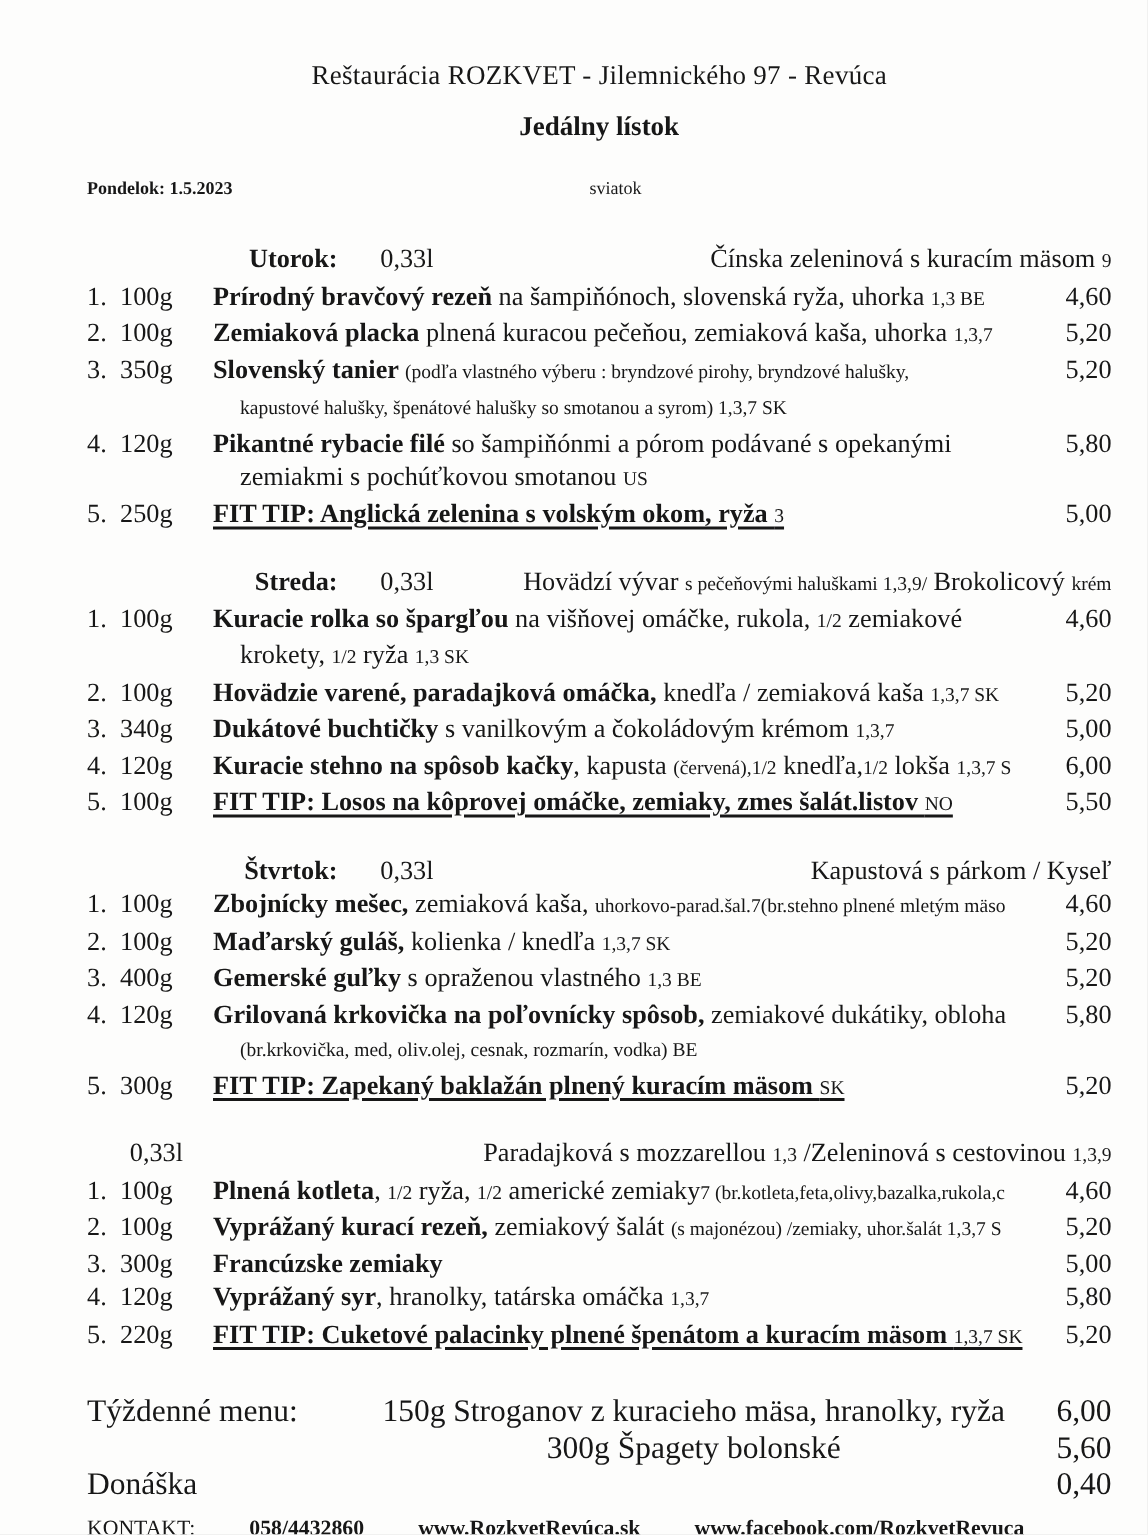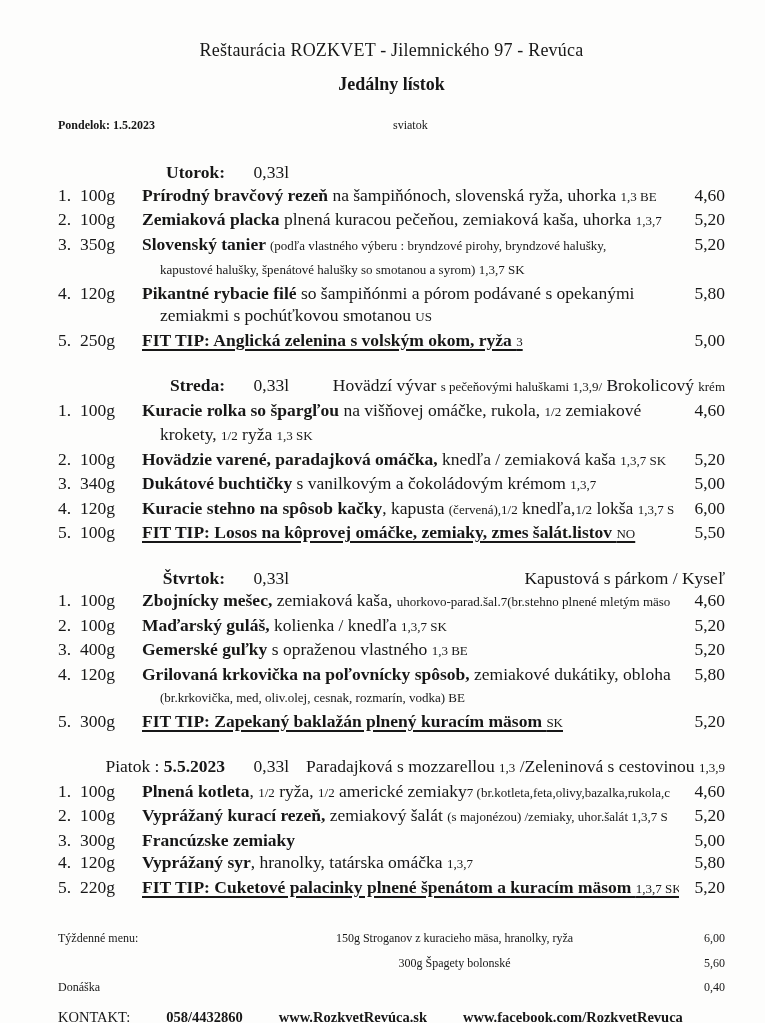--- a/index.html
+++ b/index.html
@@ -1,19 +1,19 @@
 <!DOCTYPE html>
 <html><head>
 <meta charset="utf-8">
 <style>
   html,body{margin:0;padding:0;background:#e8e8e8;}
   .page{
     width:765px;height:1023px;background:#fdfdfc;
     font-family:"Liberation Serif","DejaVu Serif",serif;color:#171717;
-    box-sizing:border-box;padding:40px 40px 0 58px;overflow:hidden;
+    box-sizing:border-box;padding:40px 24px 0 58px;overflow:hidden;
     position:relative;margin:0 auto;
   }
   .title{text-align:center;font-size:18px;letter-spacing:.2px;}
   .subtitle{text-align:center;font-weight:bold;font-size:18px;margin-top:13px;}
   .monday{position:relative;margin-top:23px;font-size:12px;height:22px;}
   .monday-label{font-weight:bold;}
   .monday-note{position:absolute;left:335px;top:0;}
   .day{margin-top:21px;}
   .day-header{display:flex;font-size:17.5px;line-height:22.5px;text-align:right;}
   .day-label{min-width:167px;white-space:nowrap;}
@@ -21,21 +21,21 @@
   .day-soup{flex:1;white-space:nowrap;overflow:hidden;}
   .item-row{display:flex;line-height:22.5px;font-size:17.5px;}
   .item-num{width:22px;}
   .item-wt{width:50px;}
   .item-desc{flex:1;margin-left:12px;white-space:nowrap;overflow:hidden;}
   .item-price{width:46px;text-align:right;}
   .item-cont{margin-left:102px;line-height:22.5px;font-size:17.5px;white-space:nowrap;overflow:hidden;}
   .fit{text-decoration:underline;text-decoration-thickness:1.6px;text-underline-offset:3px;}
   .sg-b{font-weight:bold;}
   .sg-s{font-size:13px;}
-  .weekly{margin-top:26px;font-size:12px;}
+  .weekly{margin-top:26px;font-size:21px;}
   .weekly-row{display:flex;line-height:24.5px;}
   .weekly-label{width:172px;}
   .weekly-text{flex:1;white-space:nowrap;overflow:hidden;text-align:center;}
   .weekly-price{width:46px;text-align:right;}
   .delivery-row{display:flex;justify-content:space-between;line-height:24.5px;}
   .delivery-label{margin-right:62px;}
   .contact{margin-top:9px;font-size:14.5px;display:flex;gap:36px;white-space:nowrap;}
   .cbold{font-weight:bold;}
 </style>
 </head>
@@ -48,20 +48,21 @@
   <div class="monday">
     <span class="monday-label">Pondelok: 1.5.2023</span>
     <span class="monday-note">sviatok</span>
   </div>
 
   <div id="days">
   <section class="day">
     <div class="day-header">
       <span class="day-label"><span class="sg-b">Utorok:</span></span>
       <span class="day-volume">0,33l</span>
+      <span class="day-soup"><span class="sg-n">Čínska zeleninová s kuracím mäsom </span><span class="sg-s">9</span></span>
     </div>
     <div class="day-items">
   <div class="item">
     <div class="item-row">
       <span class="item-num">1.</span>
       <span class="item-wt">100g</span>
       <span class="item-desc"><span class="sg-b">Prírodný bravčový rezeň</span><span class="sg-n"> na šampiňónoch, slovenská ryža, uhorka </span><span class="sg-s">1,3 BE</span></span>
       <span class="item-price">4,60</span>
     </div>
   </div>
@@ -211,21 +212,20 @@
       <span class="item-wt">300g</span>
       <span class="item-desc fit"><span class="sg-b">FIT TIP: Zapekaný baklažán plnený kuracím mäsom </span><span class="sg-s">SK</span></span>
       <span class="item-price">5,20</span>
     </div>
   </div>
 </div>
   </section>
 
   <section class="day">
     <div class="day-header">
-      <span class="day-label"><span class="sg-n">Piatok : </span><span class="sg-b">5.5.2023</span></span>
       <span class="day-volume">0,33l</span>
       <span class="day-soup"><span class="sg-n">Paradajková s mozzarellou </span><span class="sg-s">1,3</span><span class="sg-n"> /Zeleninová s cestovinou </span><span class="sg-s">1,3,9</span></span>
     </div>
     <div class="day-items">
   <div class="item">
     <div class="item-row">
       <span class="item-num">1.</span>
       <span class="item-wt">100g</span>
       <span class="item-desc"><span class="sg-b">Plnená kotleta</span><span class="sg-n">, </span><span class="sg-s">1/2</span><span class="sg-n"> ryža, </span><span class="sg-s">1/2</span><span class="sg-n"> americké zemiaky</span><span class="sg-s">7 (br.kotleta,feta,olivy,bazalka,rukola,c</span></span>
       <span class="item-price">4,60</span>

